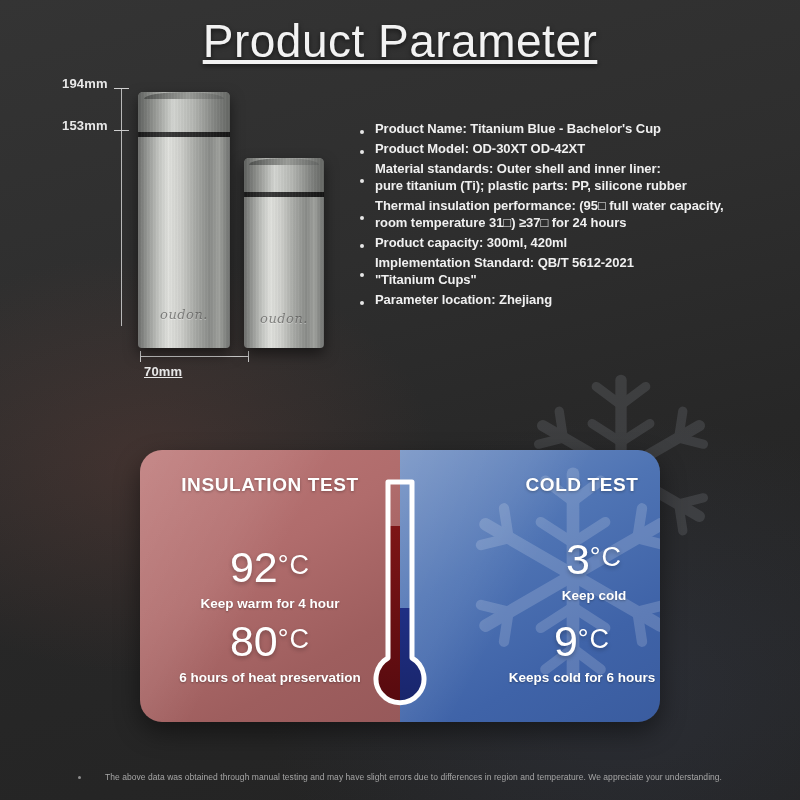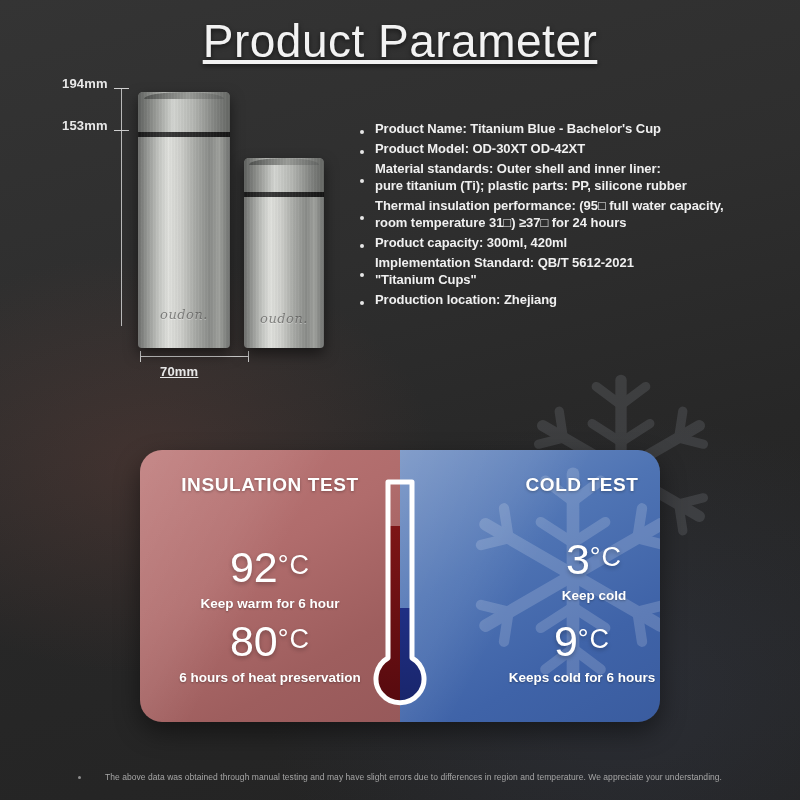--- a/index.html
+++ b/index.html
@@ -72,21 +72,21 @@
   #dim-194-label{left:62px;top:76px;}
   #dim-153-label{left:62px;top:118px;}
   #dim-v-line{position:absolute;left:121px;top:88px;width:1px;height:238px;background:#b9b9b9;}
   .tick-h{position:absolute;height:1px;background:#cfcfcf;}
   #tick-194{left:114px;top:88px;width:15px;}
   #tick-153{left:114px;top:130px;width:15px;}
   #dim-h-line{position:absolute;left:140px;top:356px;width:108px;height:1px;background:#cfcfcf;}
   .tick-v{position:absolute;width:1px;height:11px;background:#cfcfcf;}
   #tick-w-l{left:140px;top:351px;}
   #tick-w-r{left:248px;top:351px;}
-  #dim-70-label{left:160px;top:364px;text-decoration:underline;}
+  #dim-70-label{left:144px;top:364px;text-decoration:underline;}
 
   
   .specs{position:absolute;left:360px;top:120px;width:420px;}
   .spec-row{display:flex;align-items:center;margin-bottom:3px;}
   .spec-bullet{
     width:4px;height:4px;border-radius:50%;background:#e6e6e6;
     margin:7px 11px 0 0;flex:0 0 4px;
   }
   .spec-text{
     color:#f0f0f0;font-size:13px;font-weight:700;line-height:17px;
@@ -206,21 +206,21 @@
         <div class="spec-bullet"></div>
         <div class="spec-text">Product capacity: 300ml, 420ml</div>
       </div>
       <div class="spec-row">
         <div class="spec-bullet"></div>
         <div class="spec-text">Implementation Standard: QB/T 5612-2021
   "Titanium Cups"</div>
       </div>
       <div class="spec-row">
         <div class="spec-bullet"></div>
-        <div class="spec-text">Production location: Zhejiang</div>
+        <div class="spec-text">Parameter location: Zhejiang</div>
       </div>
     </div>
 
   <svg id="bg-snowflake" viewBox="0 0 100 100">
     <g stroke="currentColor" stroke-width="5.5" stroke-linecap="round" fill="none">
       <line x1="50" y1="6" x2="50" y2="94"></line>
       <line x1="12" y1="28" x2="88" y2="72"></line>
       <line x1="12" y1="72" x2="88" y2="28"></line>
       <g stroke-width="4.5">
         <line x1="50" y1="18" x2="38" y2="9"></line>
@@ -274,21 +274,21 @@
           <line x1="78" y1="34" x2="90" y2="37"></line>
             <line x1="78" y1="34" x2="80" y2="21"></line>
         </g>
       </g>
     </svg>
 
     <div class="col" id="col-left">
       <div class="col-title">INSULATION TEST</div>
       <div class="reading" id="read-l1">
         <div class="temp"><span>92</span><span class="unit">°C</span></div>
-        <div class="caption">Keep warm for 6 hour</div>
+        <div class="caption">Keep warm for 4 hour</div>
       </div>
       <div class="reading" id="read-l2">
         <div class="temp"><span>80</span><span class="unit">°C</span></div>
         <div class="caption">6 hours of heat preservation</div>
       </div>
     </div>
 
     <div class="col" id="col-right">
       <div class="col-title">COLD TEST</div>
       <div class="reading" id="read-r1">

